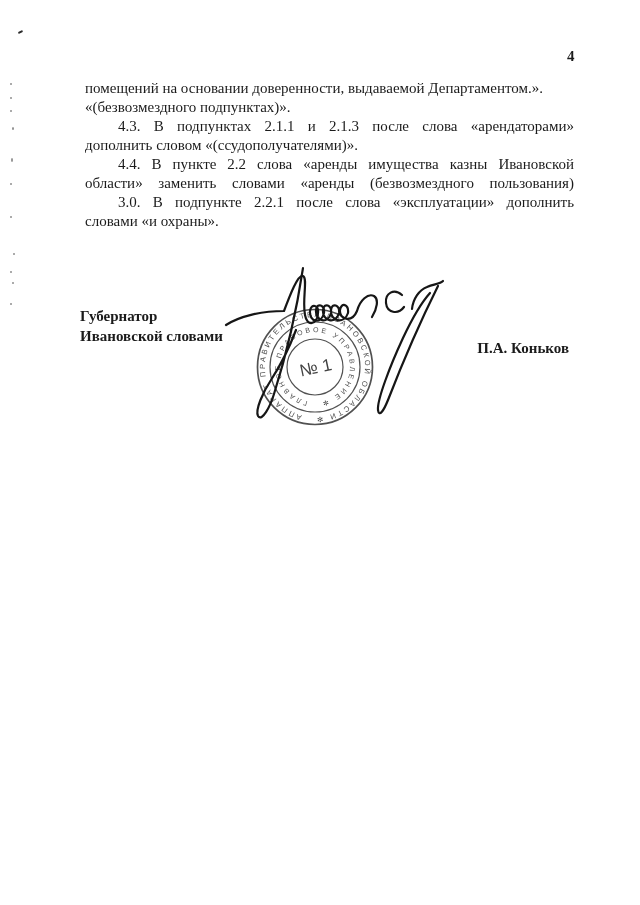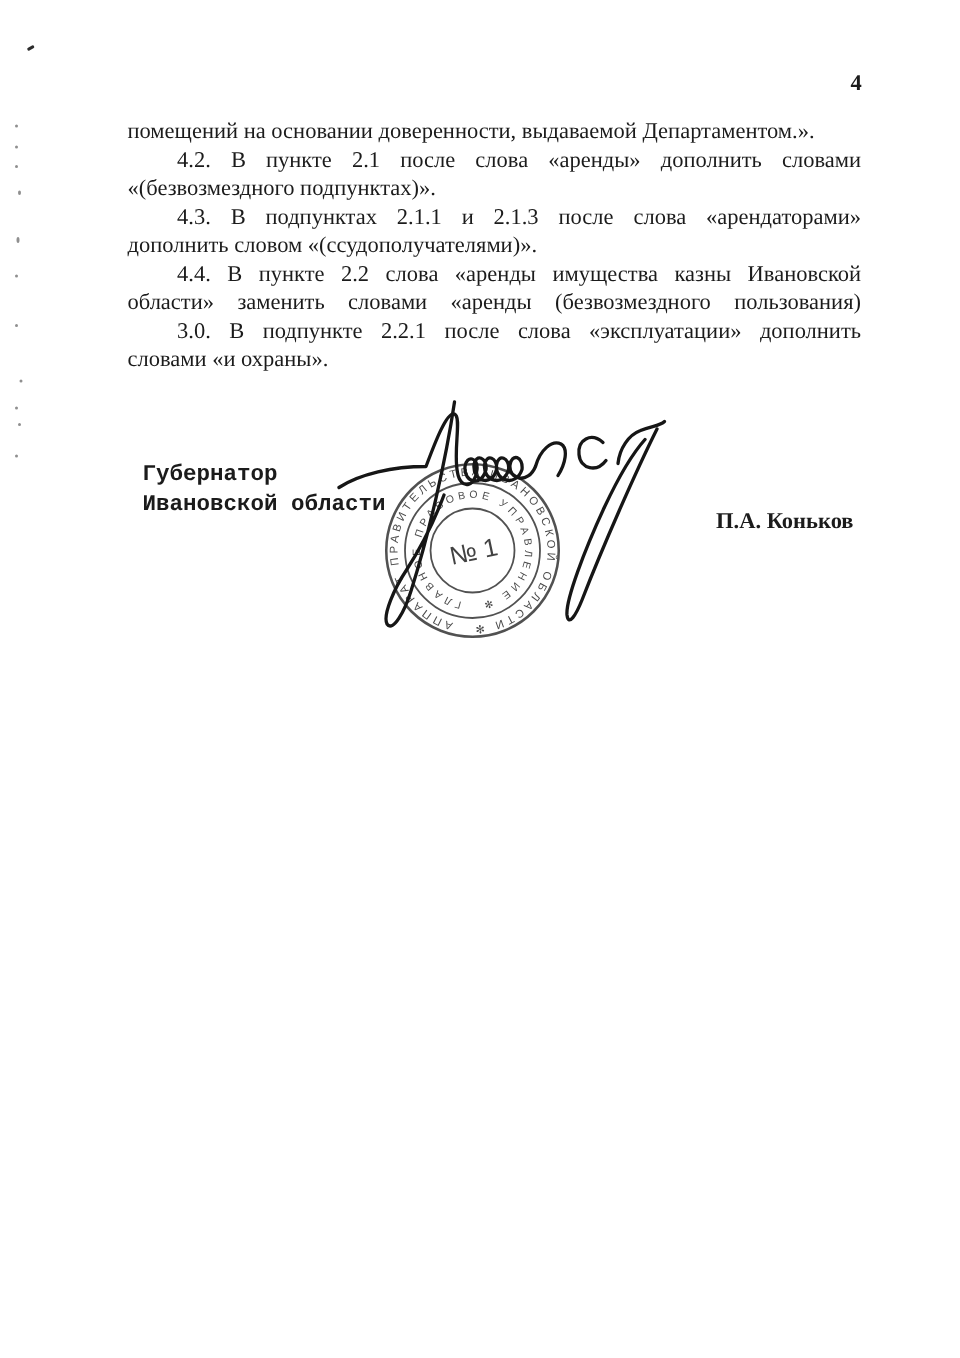--- a/index.html
+++ b/index.html
@@ -17,22 +17,22 @@
   }
   .doc{
     position:absolute;left:85px;top:79px;width:489px;
     font-size:15px;line-height:19px;font-weight:500;
   }
   .ln{margin:0;}
   .ind{text-indent:33px;}
   .just{text-align:justify;text-align-last:justify;}
   .last{text-align:left;}
   .sig-left{
-    position:absolute;left:95px;top:307px;
-    font-size:15px;line-height:19.5px;font-weight:700;font-family:Liberation Mono, monospace;
+    position:absolute;left:80px;top:307px;
+    font-size:15px;line-height:19.5px;font-weight:700;
   }
   .sig-right{
     position:absolute;top:340px;right:71px;
     font-size:15px;font-weight:700;
   }
   .sig-art{position:absolute;left:200px;top:252px;}
   .speck{position:absolute;background:#8f8f8f;border-radius:50%;}
   .corner-mark{
     position:absolute;left:18px;top:29px;width:6px;height:5px;
   }
@@ -56,33 +56,32 @@
   <div class="speck" style="left:10px;top:216px;width:2px;height:2px;"></div>
   <div class="speck" style="left:13px;top:253px;width:2px;height:2px;"></div>
   <div class="speck" style="left:10px;top:271px;width:2px;height:2px;"></div>
   <div class="speck" style="left:12px;top:282px;width:2px;height:2px;"></div>
   <div class="speck" style="left:10px;top:303px;width:2px;height:2px;"></div>
 
   <div class="page-number">4</div>
 
   <div class="doc">
     <p class="ln last">помещений на основании доверенности, выдаваемой Департаментом.».</p>
-    <p class="ln ind just">4.2. В пункте 2.1 после слова «аренды» дополнить словами</p>
     <p class="ln last">«(безвозмездного подпунктах)».</p>
     <p class="ln ind just">4.3. В подпунктах 2.1.1 и 2.1.3 после слова «арендаторами»</p>
     <p class="ln last">дополнить словом «(ссудополучателями)».</p>
     <p class="ln ind just">4.4. В пункте 2.2 слова «аренды имущества казны Ивановской</p>
     <p class="ln just">области» заменить словами «аренды (безвозмездного пользования)</p>
     <p class="ln ind just">3.0. В подпункте 2.2.1 после слова «эксплуатации» дополнить</p>
     <p class="ln last">словами «и охраны».</p>
   </div>
 
   <div class="sig-left">
     <div>Губернатор</div>
-    <div>Ивановской области</div>
+    <div>Ивановской словами</div>
   </div>
 
   <div class="sig-right">П.А. Коньков</div>
 
   <svg class="sig-art" width="270" height="196" viewBox="200 252 270 196" xmlns="http://www.w3.org/2000/svg" xmlns:xlink="http://www.w3.org/1999/xlink">
     <defs>
       <path id="ringOuter" d="M 265 367 A 50 50 0 1 1 365 367 A 50 50 0 1 1 265 367"></path>
       <path id="ringInner" d="M 280 367 A 35 35 0 1 1 350 367 A 35 35 0 1 1 280 367"></path>
     </defs>
 

